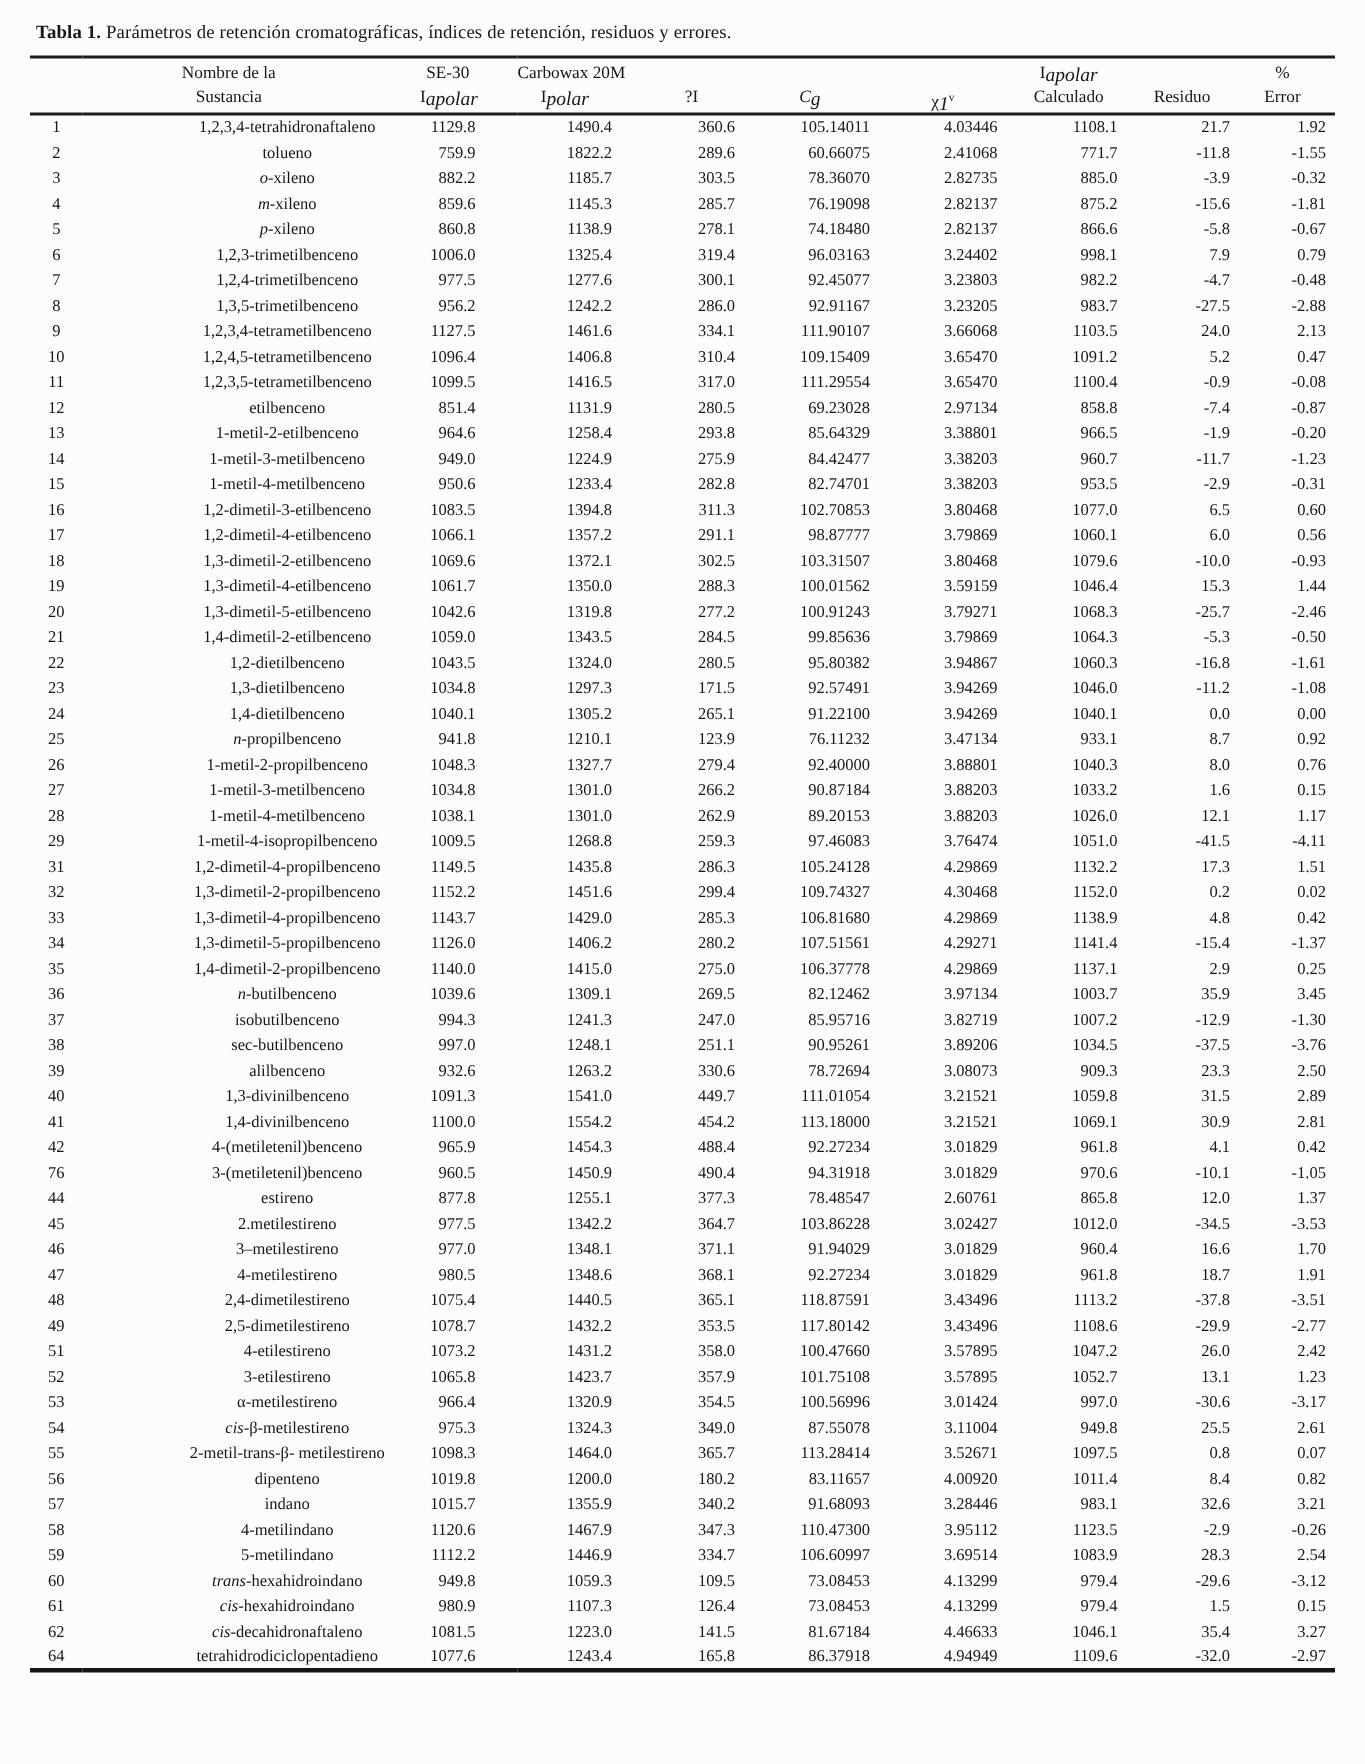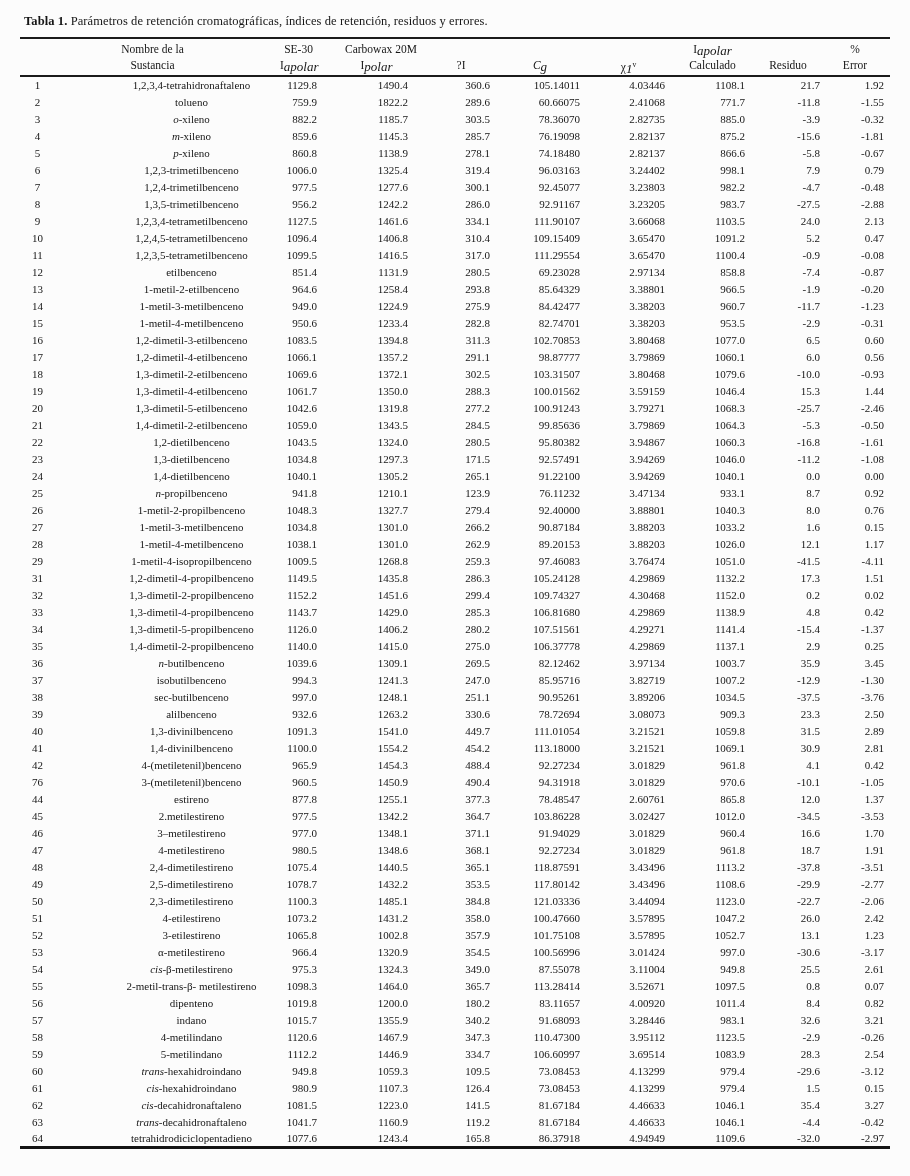--- a/index.html
+++ b/index.html
@@ -692,48 +692,36 @@
           <td class="c2">1078.7</td>
           <td class="c3">1432.2</td>
           <td class="c4">353.5</td>
           <td class="c5">117.80142</td>
           <td class="c6">3.43496</td>
           <td class="c7">1108.6</td>
           <td class="c8">-29.9</td>
           <td class="c9">-2.77</td>
         </tr>
         <tr>
-          <td class="c0">50</td>
-          <td class="c1">2,3-dimetilestireno</td>
-          <td class="c2">1100.3</td>
-          <td class="c3">1485.1</td>
-          <td class="c4">384.8</td>
-          <td class="c5">121.03336</td>
-          <td class="c6">3.44094</td>
-          <td class="c7">1123.0</td>
-          <td class="c8">-22.7</td>
-          <td class="c9">-2.06</td>
-        </tr>
-        <tr>
           <td class="c0">51</td>
           <td class="c1">4-etilestireno</td>
           <td class="c2">1073.2</td>
           <td class="c3">1431.2</td>
           <td class="c4">358.0</td>
           <td class="c5">100.47660</td>
           <td class="c6">3.57895</td>
           <td class="c7">1047.2</td>
           <td class="c8">26.0</td>
           <td class="c9">2.42</td>
         </tr>
         <tr>
           <td class="c0">52</td>
           <td class="c1">3-etilestireno</td>
           <td class="c2">1065.8</td>
-          <td class="c3">1002.8</td>
+          <td class="c3">1423.7</td>
           <td class="c4">357.9</td>
           <td class="c5">101.75108</td>
           <td class="c6">3.57895</td>
           <td class="c7">1052.7</td>
           <td class="c8">13.1</td>
           <td class="c9">1.23</td>
         </tr>
         <tr>
           <td class="c0">53</td>
           <td class="c1">α-metilestireno</td>
@@ -848,32 +836,20 @@
           <td class="c2">1081.5</td>
           <td class="c3">1223.0</td>
           <td class="c4">141.5</td>
           <td class="c5">81.67184</td>
           <td class="c6">4.46633</td>
           <td class="c7">1046.1</td>
           <td class="c8">35.4</td>
           <td class="c9">3.27</td>
         </tr>
         <tr>
-          <td class="c0">63</td>
-          <td class="c1"><i>trans</i>-decahidronaftaleno</td>
-          <td class="c2">1041.7</td>
-          <td class="c3">1160.9</td>
-          <td class="c4">119.2</td>
-          <td class="c5">81.67184</td>
-          <td class="c6">4.46633</td>
-          <td class="c7">1046.1</td>
-          <td class="c8">-4.4</td>
-          <td class="c9">-0.42</td>
-        </tr>
-        <tr>
           <td class="c0">64</td>
           <td class="c1">tetrahidrodiciclopentadieno</td>
           <td class="c2">1077.6</td>
           <td class="c3">1243.4</td>
           <td class="c4">165.8</td>
           <td class="c5">86.37918</td>
           <td class="c6">4.94949</td>
           <td class="c7">1109.6</td>
           <td class="c8">-32.0</td>
           <td class="c9">-2.97</td>

